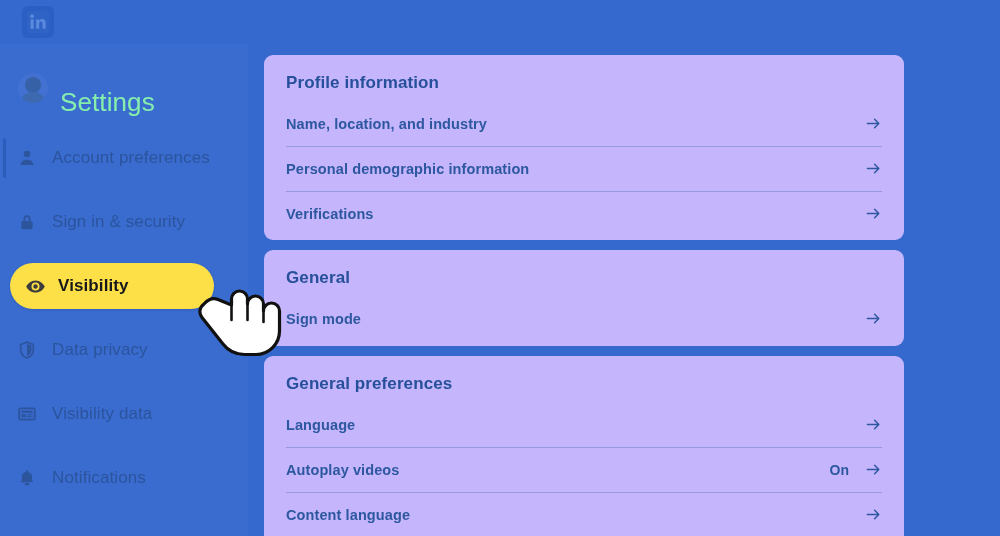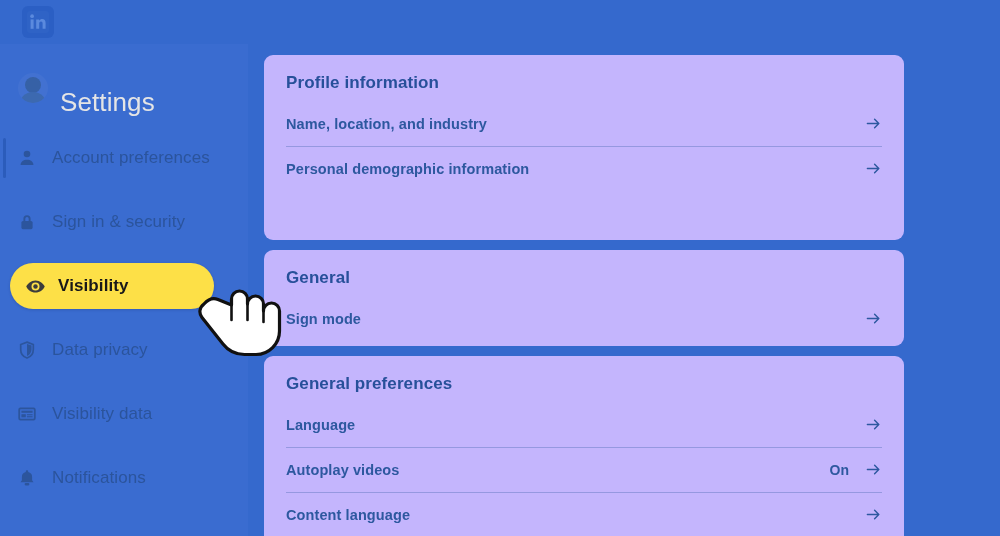--- a/index.html
+++ b/index.html
@@ -47,21 +47,21 @@
   .avatar .face {
     position:absolute; left:7px; top:4px; width:16px; height:16px;
     border-radius:50%; background:#36609f;
   }
   .avatar .body {
     position:absolute; left:1px; top:19px; width:28px; height:16px;
     border-radius:14px 14px 0 0; background:#3d69ab;
   }
   .side-title {
     margin-left:12px;
-    font-size:26px; font-weight:400; color:#e5e5e5;
+    font-size:26px; font-weight:400; color:#86efac;
     letter-spacing:.1px;
     margin-top:28px;
   }
 
   .nav { position:absolute; left:0; top:82px; width:248px; }
   .nav-item {
     position:relative;
     height:64px;
     display:flex; align-items:center;
     padding-left:14px;
@@ -249,20 +249,30 @@
         <span class="row-right">
           <span class="row-arrow">
             <svg width="17" height="17" viewBox="0 0 17 17">
                 <path d="M2.4 8.5h11.4M9.6 4.3l4.2 4.2-4.2 4.2" fill="none" stroke="currentColor" stroke-width="1.45" stroke-linecap="round" stroke-linejoin="round"></path>
               </svg>
           </span>
         </span>
       </div>
       <div class="row">
         <span class="row-label">Personal demographic information</span>
+        <span class="row-right">
+          <span class="row-arrow">
+            <svg width="17" height="17" viewBox="0 0 17 17">
+                <path d="M2.4 8.5h11.4M9.6 4.3l4.2 4.2-4.2 4.2" fill="none" stroke="currentColor" stroke-width="1.45" stroke-linecap="round" stroke-linejoin="round"></path>
+              </svg>
+          </span>
+        </span>
+      </div>
+      <div class="row">
+        <span class="row-label">Verifications</span>
         <span class="row-right">
           <span class="row-arrow">
             <svg width="17" height="17" viewBox="0 0 17 17">
                 <path d="M2.4 8.5h11.4M9.6 4.3l4.2 4.2-4.2 4.2" fill="none" stroke="currentColor" stroke-width="1.45" stroke-linecap="round" stroke-linejoin="round"></path>
               </svg>
           </span>
         </span>
       </div>
     </div>
   </section>

